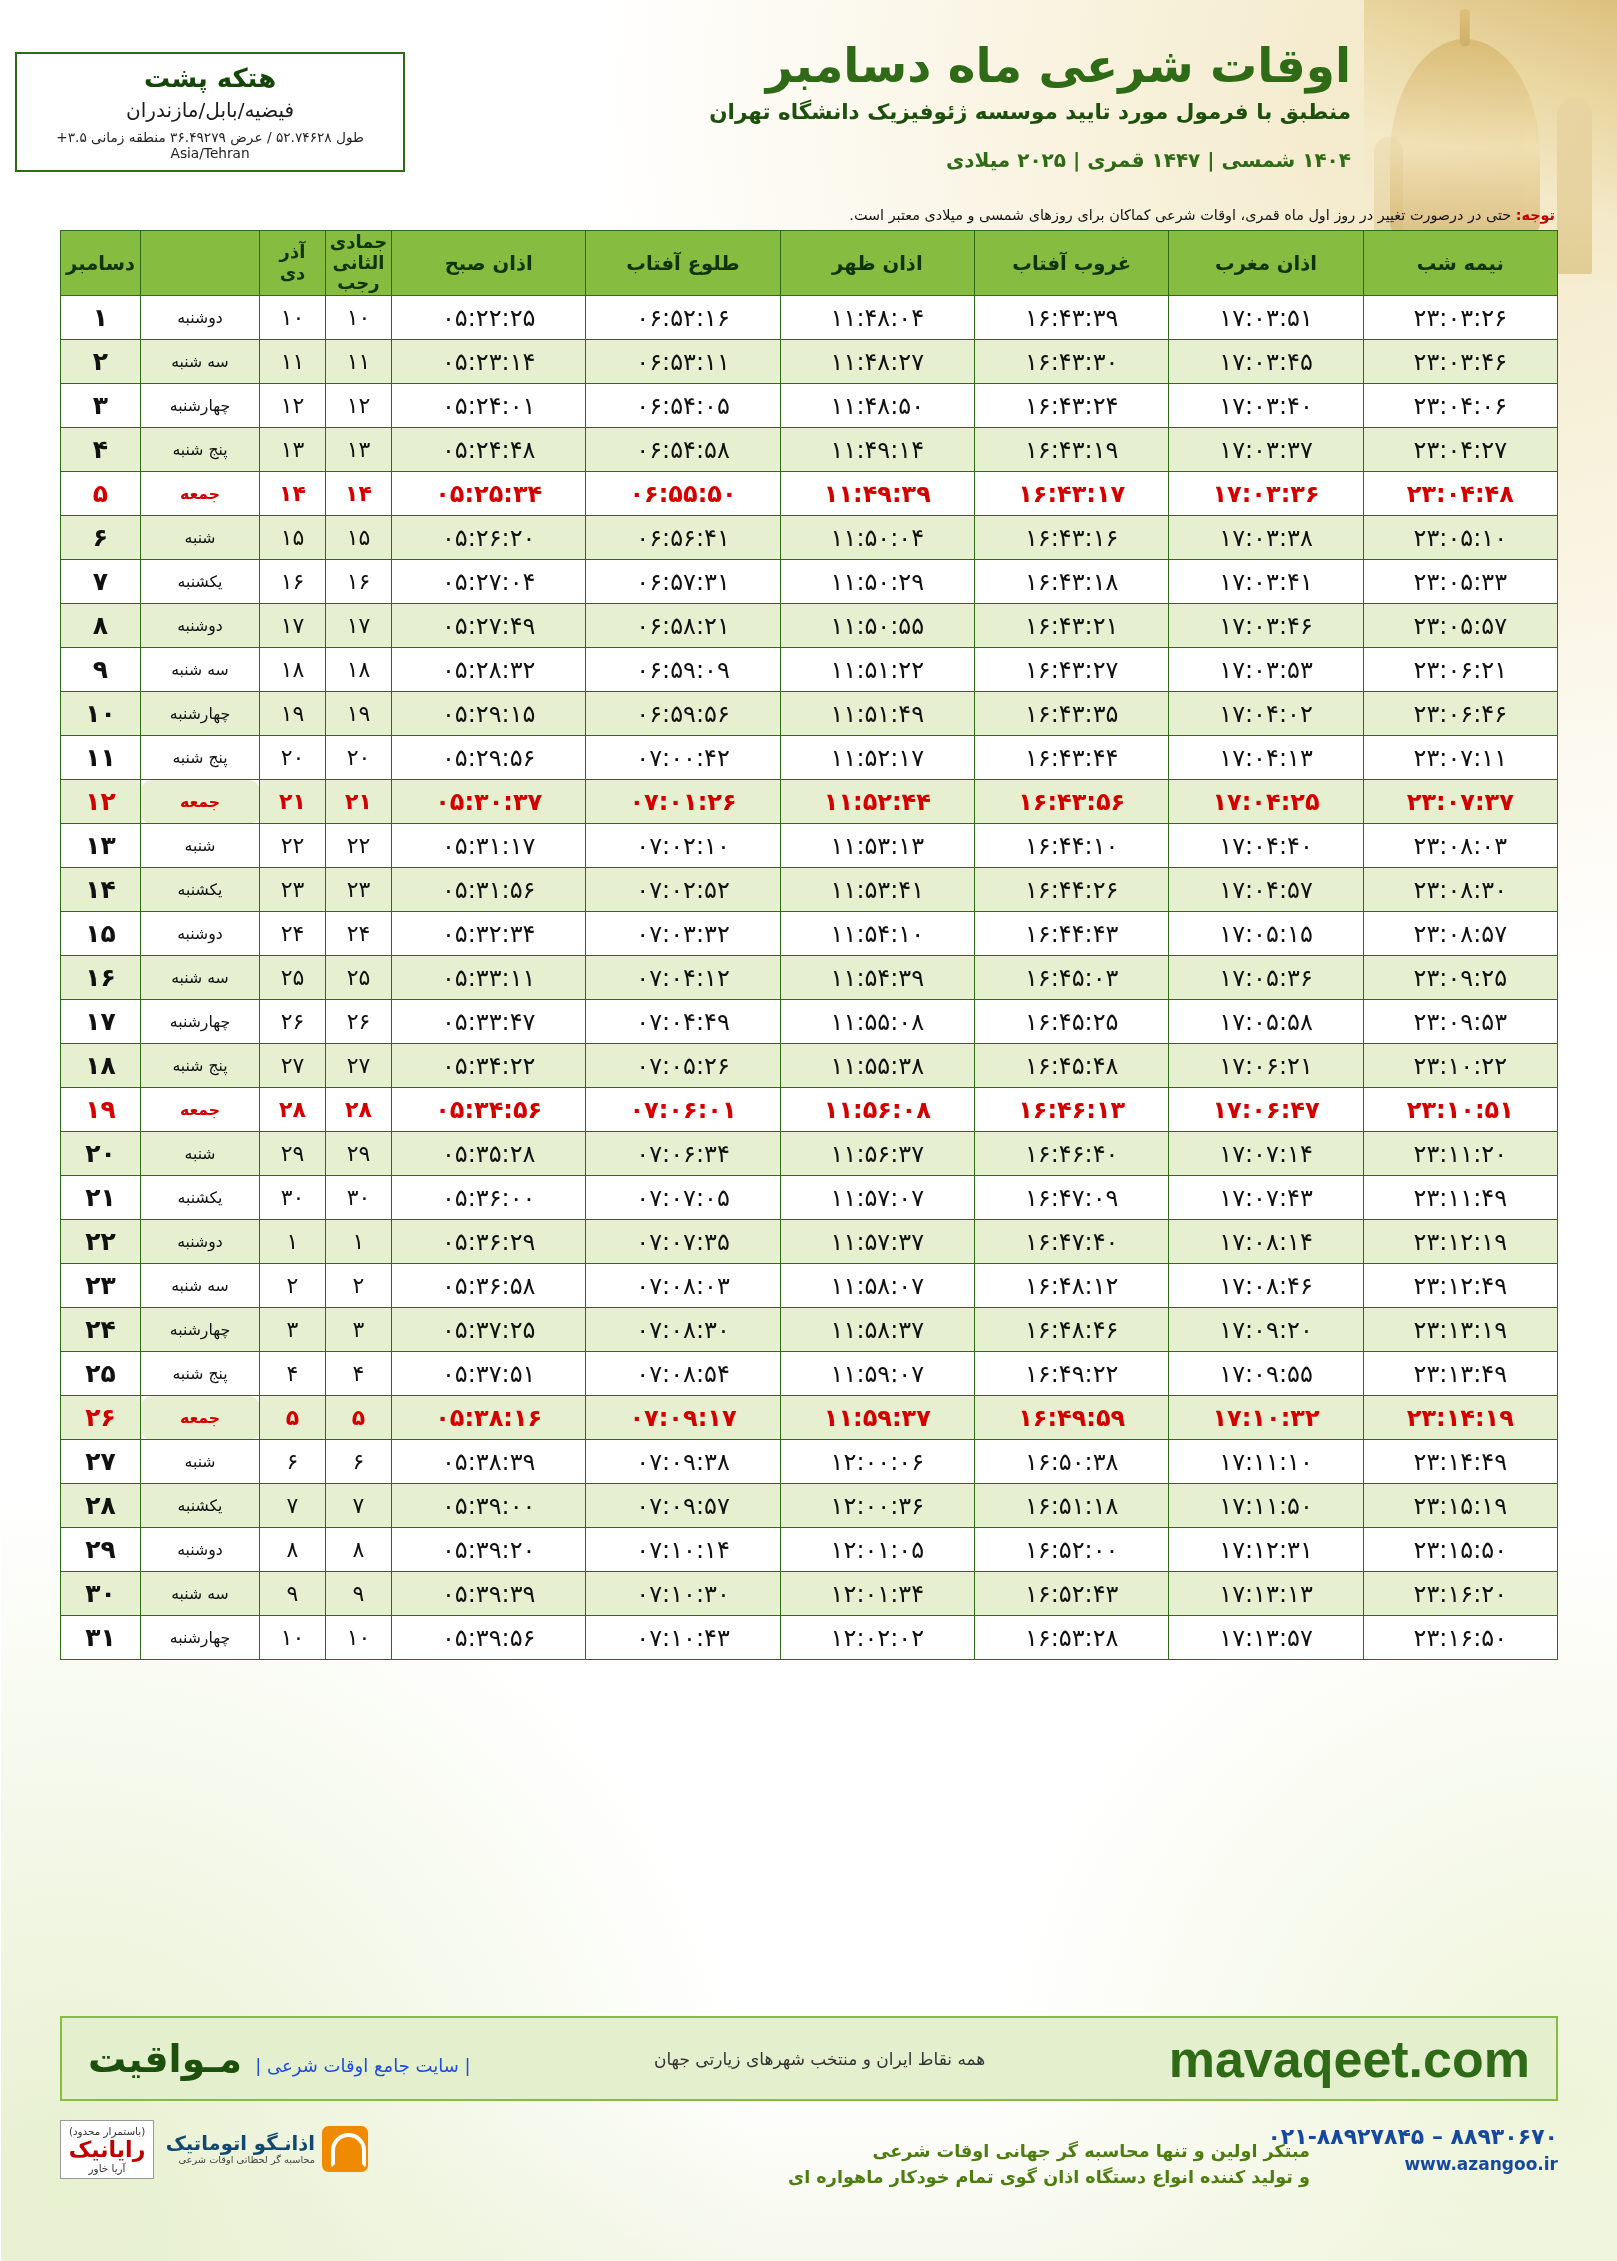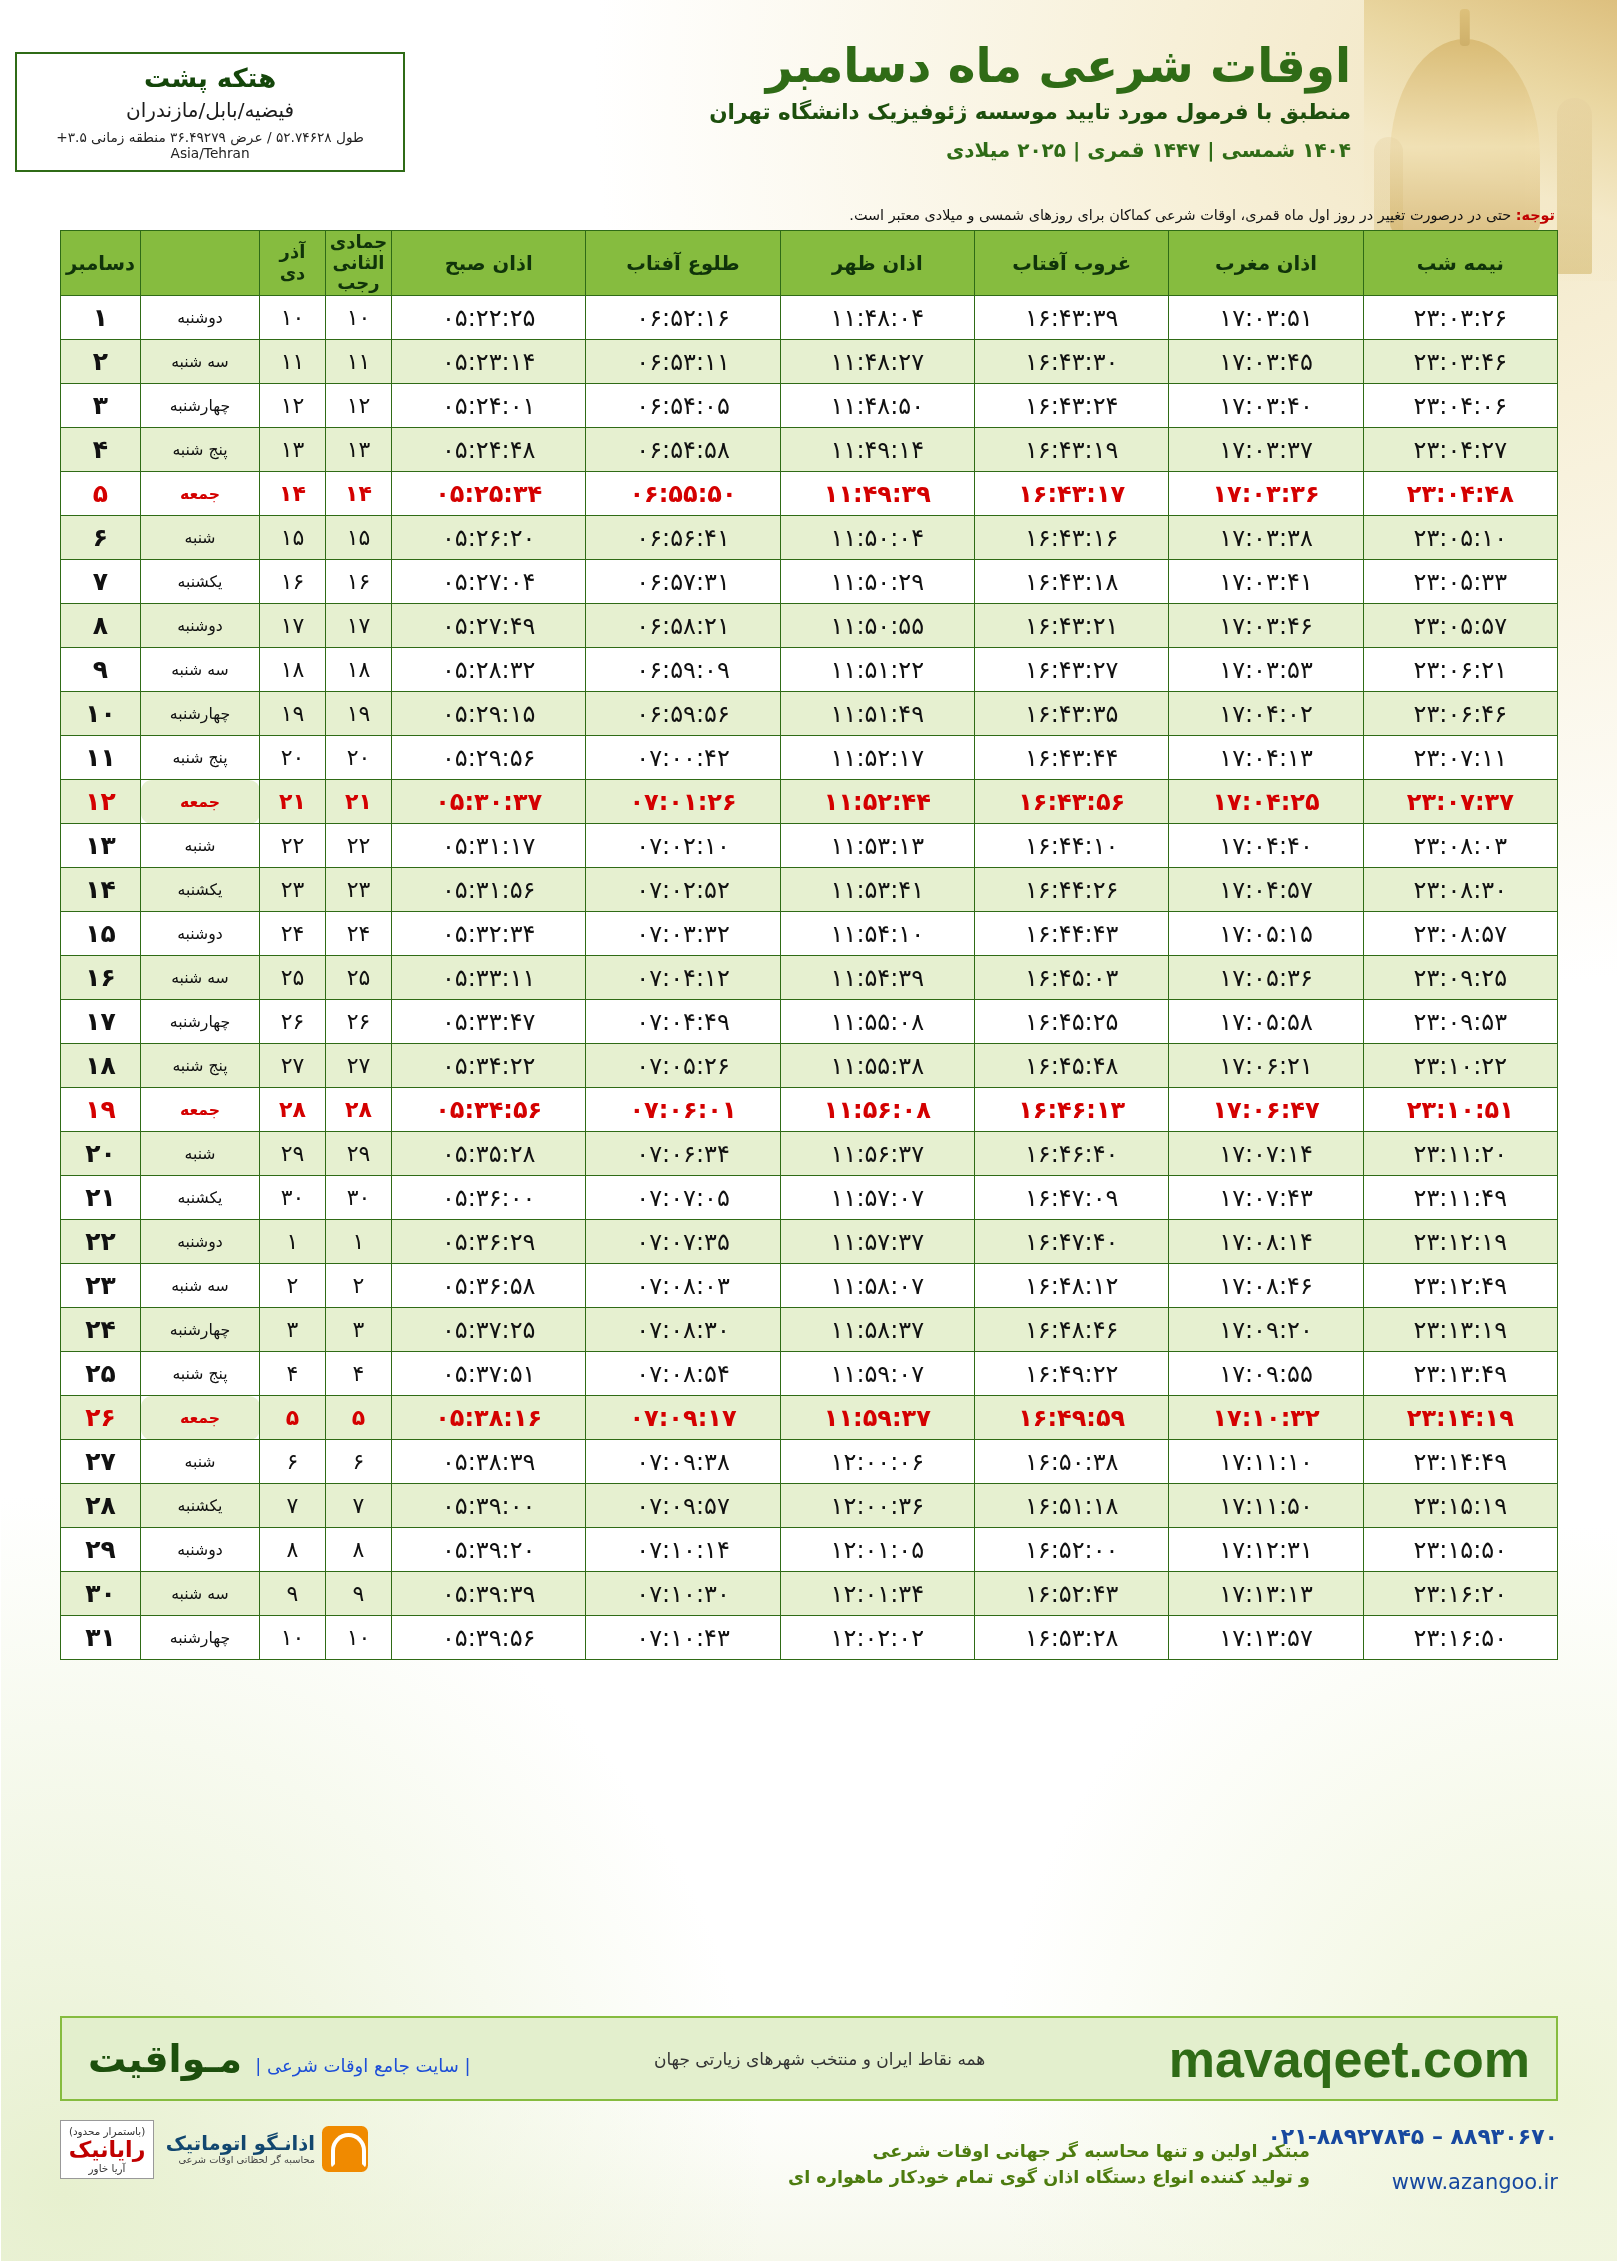--- a/index.html
+++ b/index.html
@@ -29,21 +29,21 @@
   .minaret2{position:absolute;top:137px;right:215px;width:29px;height:137px;
      background:linear-gradient(180deg,#e5d0a0,#c9a84f);border-radius:14.4px 14.4px 2.6px 2.6px;opacity:.35;}
 
   .page{position:absolute;inset:0;}
 
   
   .header{position:absolute;top:34px;right:0;left:0;height:189px;}
   .title-block{position:absolute;right:267px;top:6.5px;text-align:right;}
   .main-title{font-size:47px;font-weight:bold;color:#2f6b16;letter-spacing:-0.7px;line-height:1.05;}
   .sub-title{font-size:21.5px;font-weight:bold;color:#1d4f0d;margin-top:9px;}
-  .dates-line{font-size:20px;font-weight:bold;color:#2f6b16;margin-top:14px;}
+  .dates-line{font-size:20px;font-weight:bold;color:#2f6b16;margin-top:24px;}
 
   .city-box{position:absolute;right:1213px;top:18px;width:365px;border:2px solid #2f6b16;
      background:rgba(255,255,255,.88);padding:7.8px 10.4px 9px;text-align:center;}
   .city-name{font-size:26px;font-weight:bold;color:#14460a;line-height:1.25;}
   .city-sub{font-size:20px;color:#1c1c1c;margin-top:3.9px;}
   .city-geo{font-size:13.7px;color:#222;margin-top:6.5px;direction:ltr;unicode-bidi:plaintext;}
 
   .notice{position:absolute;top:207px;right:63px;left:63px;text-align:right;font-size:14.4px;color:#111;}
   .notice b{color:#c00000;}
 
@@ -73,21 +73,21 @@
      background:#e3efcd;border:2px solid #86bc3f;display:flex;align-items:center;
      justify-content:space-between;padding:0 26px;box-sizing:border-box;}
   .brand-fa{font-size:38px;font-weight:bold;color:#1d4f0d;}
   .brand-fa span.thin{font-size:18px;font-weight:normal;color:#1d4ed8;}
   .brand-en{font-size:52px;font-weight:bold;color:#2f6b16;font-family:"Liberation Sans",sans-serif;direction:ltr;}
   .tagline{font-size:17px;color:#333;}
 
   .footer-bottom{position:absolute;left:60px;right:60px;top:2120px;height:117px;}
   .fb-right{position:absolute;right:0;top:3.9px;text-align:right;direction:ltr;unicode-bidi:plaintext;}
   .fb-phone{font-size:22px;font-weight:bold;color:#17489f;}
-  .fb-site{font-size:21px;font-weight:normal;color:#17489f;margin-top:21px;}
+  .fb-site{font-size:17px;font-weight:bold;color:#17489f;margin-top:5px;}
   .fb-mid{position:absolute;right:248px;top:18px;text-align:right;font-size:17.6px;color:#4d7c0f;line-height:1.5;font-weight:bold;}
   .fb-logos{position:absolute;left:0;top:0;display:flex;align-items:center;gap:11.7px;}
   .logo-box{border:1.3px solid #999;padding:3.9px 7.8px;background:#fff;text-align:center;}
   .logo-rayanik{font-size:22px;font-weight:bold;color:#c00000;}
   .logo-rayanik small{display:block;font-size:10.4px;color:#333;font-weight:normal;}
   .logo-azan{display:flex;align-items:center;gap:6.5px;}
   .azan-mark{width:46px;height:46px;background:#f08a00;border-radius:6.5px;position:relative;}
   .azan-mark:after{content:"";position:absolute;left:9px;top:6.5px;width:27px;height:27px;
      border:4.6px solid #fff;border-radius:50% 50% 3.9px 3.9px;border-bottom-color:transparent;}
   .azan-txt{font-size:19.6px;font-weight:bold;color:#12476f;text-align:right;line-height:1.1;}

